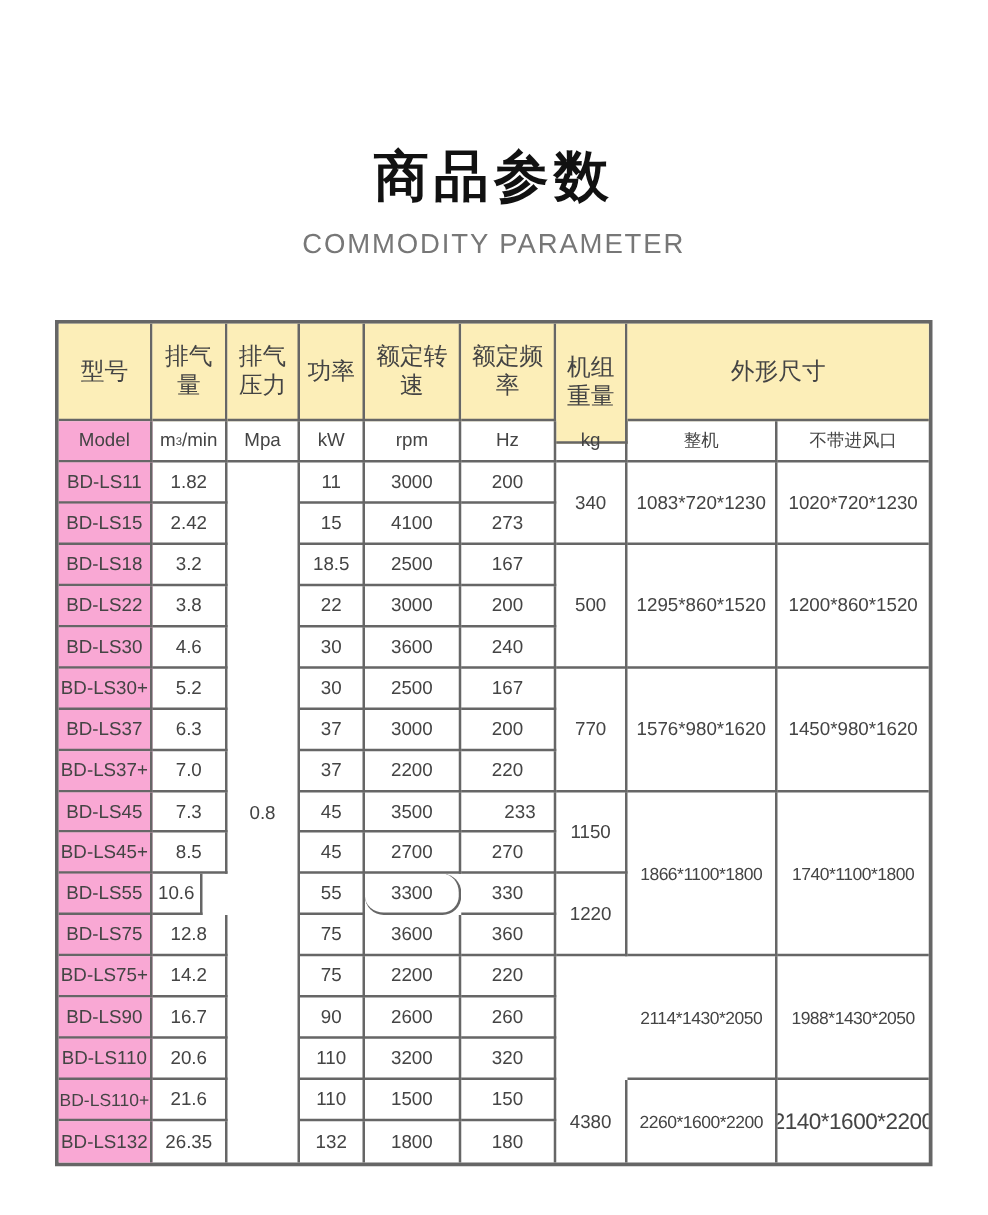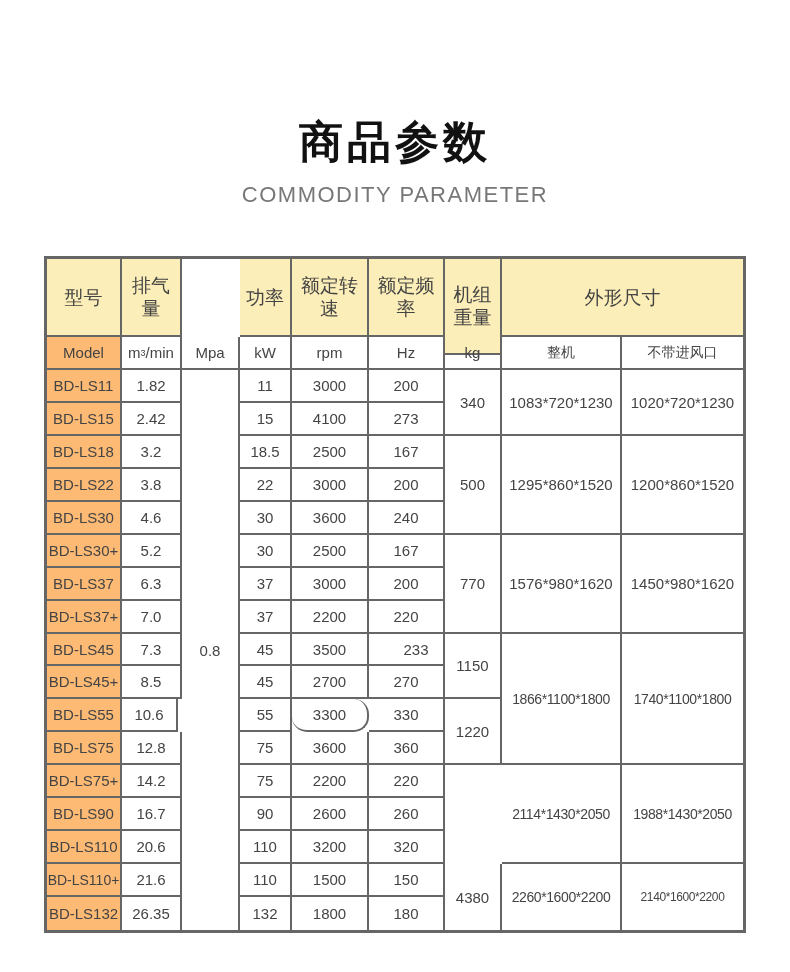--- a/index.html
+++ b/index.html
@@ -4,34 +4,35 @@
 <style>
   html,body{margin:0;padding:0;background:#ffffff;}
   body{width:790px;height:972px;position:relative;overflow:hidden;font-family:"DejaVu Sans","Liberation Sans",sans-serif;}
   .title{position:absolute;left:0;top:112px;width:790px;text-align:center;font-size:44px;font-weight:bold;color:#111;letter-spacing:4px;line-height:60px;}
   .subtitle{position:absolute;left:0;top:182px;width:790px;text-align:center;font-size:22px;color:#777;letter-spacing:1.5px;font-family:"Liberation Sans",sans-serif;}
   .tbl{position:absolute;left:44px;top:256px;width:702px;height:677px;border:3px solid #666;box-sizing:border-box;background:#fff;}
   .cell{position:absolute;box-sizing:border-box;border-right:2px solid #666;border-bottom:2px solid #666;display:flex;align-items:center;justify-content:center;text-align:center;color:#444;font-size:15px;font-family:"Liberation Sans",sans-serif;white-space:nowrap;overflow:hidden;}
   .hd{background:#FCEEB8;font-size:19px;color:#444;line-height:23px;white-space:normal;font-family:"DejaVu Sans",sans-serif;}
   .unit{font-size:15px;}
   .unit-cn{font-size:14px;font-family:"DejaVu Sans",sans-serif;}
-  .model{background:#fdba74;}
+  .model{background:#f9a8d4;}
   .nb{border-right:none;}
   .nbb{border-bottom:none;}
   sup{font-size:9px;}
 </style>
 </head>
 <body>
 
 <div class="title">商品参数</div>
 <div class="subtitle">COMMODITY PARAMETER</div>
 
 <div class="tbl" id="tbl">
     <div class="cell hd" style="left: 0px; width: 75px; top: 0px; height: 78px;">型号</div>
     <div class="cell hd" style="left: 75px; width: 60px; top: 0px; height: 78px; padding: 0px 6px;">排气量</div>
+    <div class="cell hd" style="left: 135px; width: 58px; top: 0px; height: 78px; padding: 0px 6px;">排气压力</div>
     <div class="cell hd" style="left: 193px; width: 52px; top: 0px; height: 78px; padding: 0px 6px;">功率</div>
     <div class="cell hd" style="left: 245px; width: 77px; top: 0px; height: 78px; padding: 0px 6px;">额定转速</div>
     <div class="cell hd" style="left: 322px; width: 76px; top: 0px; height: 78px; padding: 0px 6px;">额定频率</div>
     <div class="cell hd" style="left: 398px; width: 57px; top: 0px; height: 96px; padding: 0px 6px;">机组重量</div>
     <div class="cell hd nb" style="left: 455px; width: 241px; top: 0px; height: 78px;">外形尺寸</div>
     <div class="cell unit model" style="left: 0px; width: 75px; top: 78px; height: 33px;">Model</div>
     <div class="cell unit" style="left: 75px; width: 60px; top: 78px; height: 33px;">
       <span>m</span>
       <sup>3</sup>
       <span>/min</span>
@@ -87,21 +88,21 @@
     <div class="cell " style="left: 75px; width: 60px; top: 375px; height: 32px;">7.3</div>
     <div class="cell " style="left: 193px; width: 52px; top: 375px; height: 32px;">45</div>
     <div class="cell " style="left: 245px; width: 77px; top: 375px; height: 32px;">3500</div>
     <div class="cell " style="left: 322px; width: 76px; top: 375px; height: 32px; padding-left: 20px;">233</div>
     <div class="cell model" style="left: 0px; width: 75px; top: 407px; height: 33px;">BD-LS45+</div>
     <div class="cell " style="left: 75px; width: 60px; top: 407px; height: 33px;">8.5</div>
     <div class="cell " style="left: 193px; width: 52px; top: 407px; height: 33px;">45</div>
     <div class="cell " style="left: 245px; width: 77px; top: 407px; height: 33px;">2700</div>
     <div class="cell " style="left: 322px; width: 76px; top: 407px; height: 33px;">270</div>
     <div class="cell model" style="left: 0px; width: 75px; top: 440px; height: 33px;">BD-LS55</div>
-    <div class="cell " style="left: 75px; width: 56px; top: 440px; height: 33px;">10.6</div>
+    <div class="cell " style="left: 75px; width: 40px; top: 440px; height: 33px;">10.6</div>
     <div class="cell " style="left: 193px; width: 52px; top: 440px; height: 33px;">55</div>
     <div class="cell " style="left: 245px; width: 77px; top: 440px; height: 33px; border-radius: 15px;">3300</div>
     <div class="cell " style="left: 322px; width: 76px; top: 440px; height: 33px;">330</div>
     <div class="cell model" style="left: 0px; width: 75px; top: 473px; height: 33px;">BD-LS75</div>
     <div class="cell " style="left: 75px; width: 60px; top: 473px; height: 33px;">12.8</div>
     <div class="cell " style="left: 193px; width: 52px; top: 473px; height: 33px;">75</div>
     <div class="cell " style="left: 245px; width: 77px; top: 473px; height: 33px;">3600</div>
     <div class="cell " style="left: 322px; width: 76px; top: 473px; height: 33px;">360</div>
     <div class="cell model" style="left: 0px; width: 75px; top: 506px; height: 33px;">BD-LS75+</div>
     <div class="cell " style="left: 75px; width: 60px; top: 506px; height: 33px;">14.2</div>
@@ -139,14 +140,14 @@
     <div class="cell nb" style="left: 575px; width: 121px; top: 111px; height: 66px;">1020*720*1230</div>
     <div class="cell " style="left: 455px; width: 120px; top: 177px; height: 99px;">1295*860*1520</div>
     <div class="cell nb" style="left: 575px; width: 121px; top: 177px; height: 99px;">1200*860*1520</div>
     <div class="cell " style="left: 455px; width: 120px; top: 276px; height: 99px;">1576*980*1620</div>
     <div class="cell nb" style="left: 575px; width: 121px; top: 276px; height: 99px;">1450*980*1620</div>
     <div class="cell " style="left: 455px; width: 120px; top: 375px; height: 131px; font-size: 14px; letter-spacing: -0.4px;">1866*1100*1800</div>
     <div class="cell nb" style="left: 575px; width: 121px; top: 375px; height: 131px; font-size: 14px; letter-spacing: -0.4px;">1740*1100*1800</div>
     <div class="cell " style="left: 455px; width: 120px; top: 506px; height: 99px; font-size: 14px; letter-spacing: -0.4px;">2114*1430*2050</div>
     <div class="cell nb" style="left: 575px; width: 121px; top: 506px; height: 99px; font-size: 14px; letter-spacing: -0.4px;">1988*1430*2050</div>
     <div class="cell nbb" style="left: 455px; width: 120px; top: 605px; height: 66px; font-size: 14px; letter-spacing: -0.4px;">2260*1600*2200</div>
-    <div class="cell nbb nb" style="left: 575px; width: 121px; top: 605px; height: 66px; font-size: 12px; letter-spacing: -0.4px;">2140*1600*2200</div>
+    <div class="cell nbb nb" style="left: 575px; width: 121px; top: 605px; height: 66px; font-size: 18px; letter-spacing: -0.4px;">2140*1600*2200</div>
   </div>
 
 </body></html>

